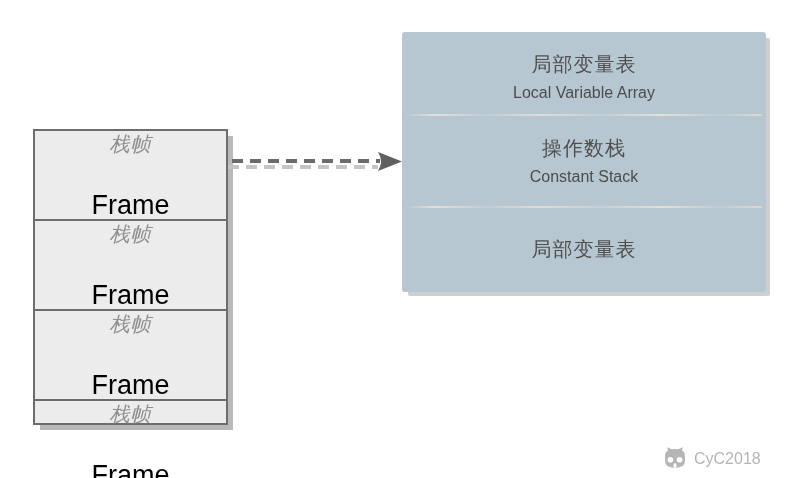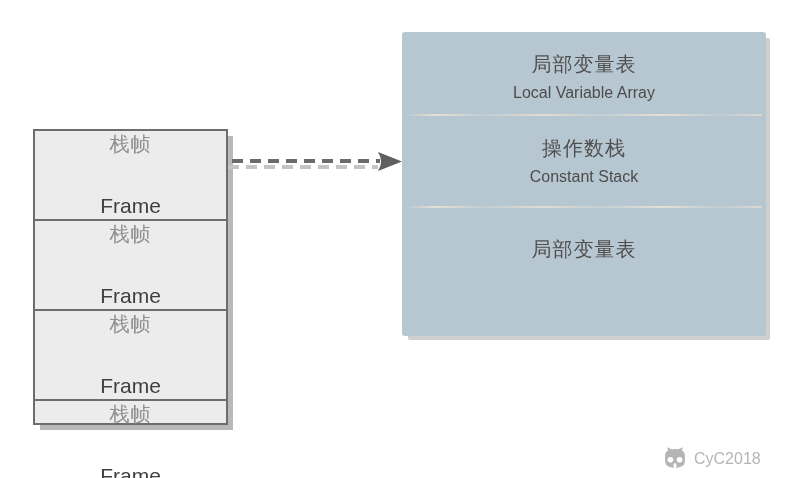--- a/index.html
+++ b/index.html
@@ -36,44 +36,45 @@
     flex-direction: column;
     align-items: center;
     justify-content: center;
   }
   .frame-row:last-child { border-bottom: none; }
   .frame-zh {
     font-size: 20px;
     line-height: 26px;
     color: #8f8f8f;
     letter-spacing: 1px;
+    font-style: italic;
   }
   .frame-en {
-    font-size: 21px;
+    font-size: 27px;
     line-height: 27px;
-    color: #404040;
+    color: #000000;
     margin-top: 35px;
   }
 
   
   .arrow-svg {
     position: absolute;
     left: 226px;
     top: 149px;
     width: 178px;
     height: 28px;
   }
 
   
   .detail-box {
     position: absolute;
     left: 402px;
     top: 32px;
     width: 364px;
-    height: 304px;
+    height: 260px;
     background: #b7c7d2;
     border-radius: 3px;
     box-shadow: 5px 5px 0 -1px #cfcfcf;
   }
   .detail-section {
     position: absolute;
     left: 0;
     width: 100%;
     text-align: center;
   }

